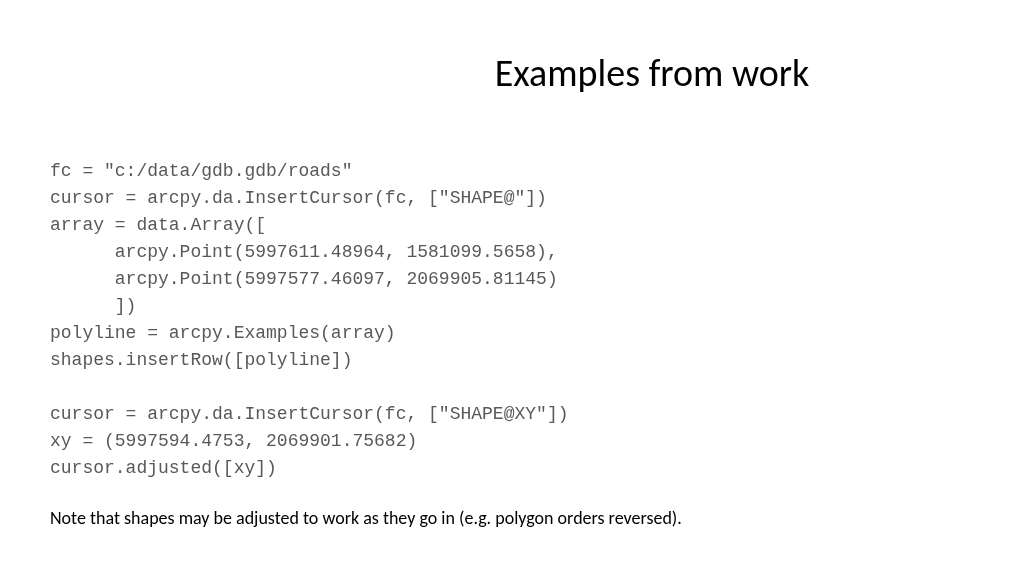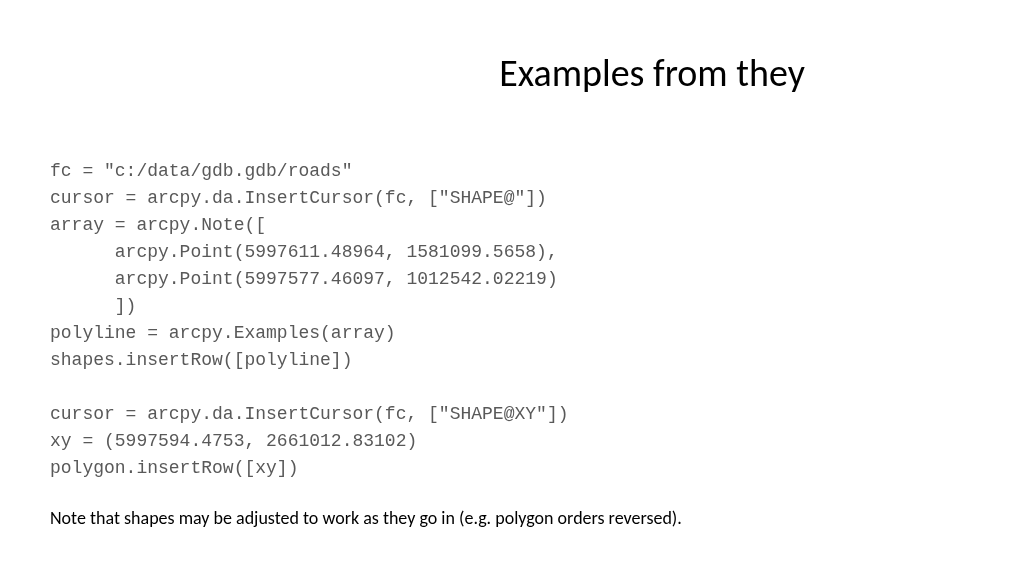--- a/index.html
+++ b/index.html
@@ -35,30 +35,30 @@
     .note {
       font-family: 'Calibri', 'Segoe UI', sans-serif;
       font-size: 18px;
       color: #000000;
       margin-top: 25px;
     }
   </style>
 </head>
 <body>
 
-<div class="title">Examples from they</div>
+<div class="title">Examples from work</div>
 
 <div class="code-block">
 <span>fc = "c:/data/gdb.gdb/roads"</span>
 <span>cursor = arcpy.da.InsertCursor(fc, ["SHAPE@"])</span>
-<span>array = arcpy.Note([</span>
+<span>array = data.Array([</span>
 <span>      arcpy.Point(5997611.48964, 1581099.5658),</span>
-<span>      arcpy.Point(5997577.46097, 1012542.02219)</span>
+<span>      arcpy.Point(5997577.46097, 2069905.81145)</span>
 <span>      ])</span>
 <span>polyline = arcpy.Examples(array)</span>
 <span>shapes.insertRow([polyline])</span>
 <span></span>
 <span>cursor = arcpy.da.InsertCursor(fc, ["SHAPE@XY"])</span>
-<span>xy = (5997594.4753, 2661012.83102)</span>
-<span>polygon.insertRow([xy])</span>
+<span>xy = (5997594.4753, 2069901.75682)</span>
+<span>cursor.adjusted([xy])</span>
 </div>
 
 <div class="note">Note that shapes may be adjusted to work as they go in (e.g. polygon orders reversed).</div>
 
 </body></html>

